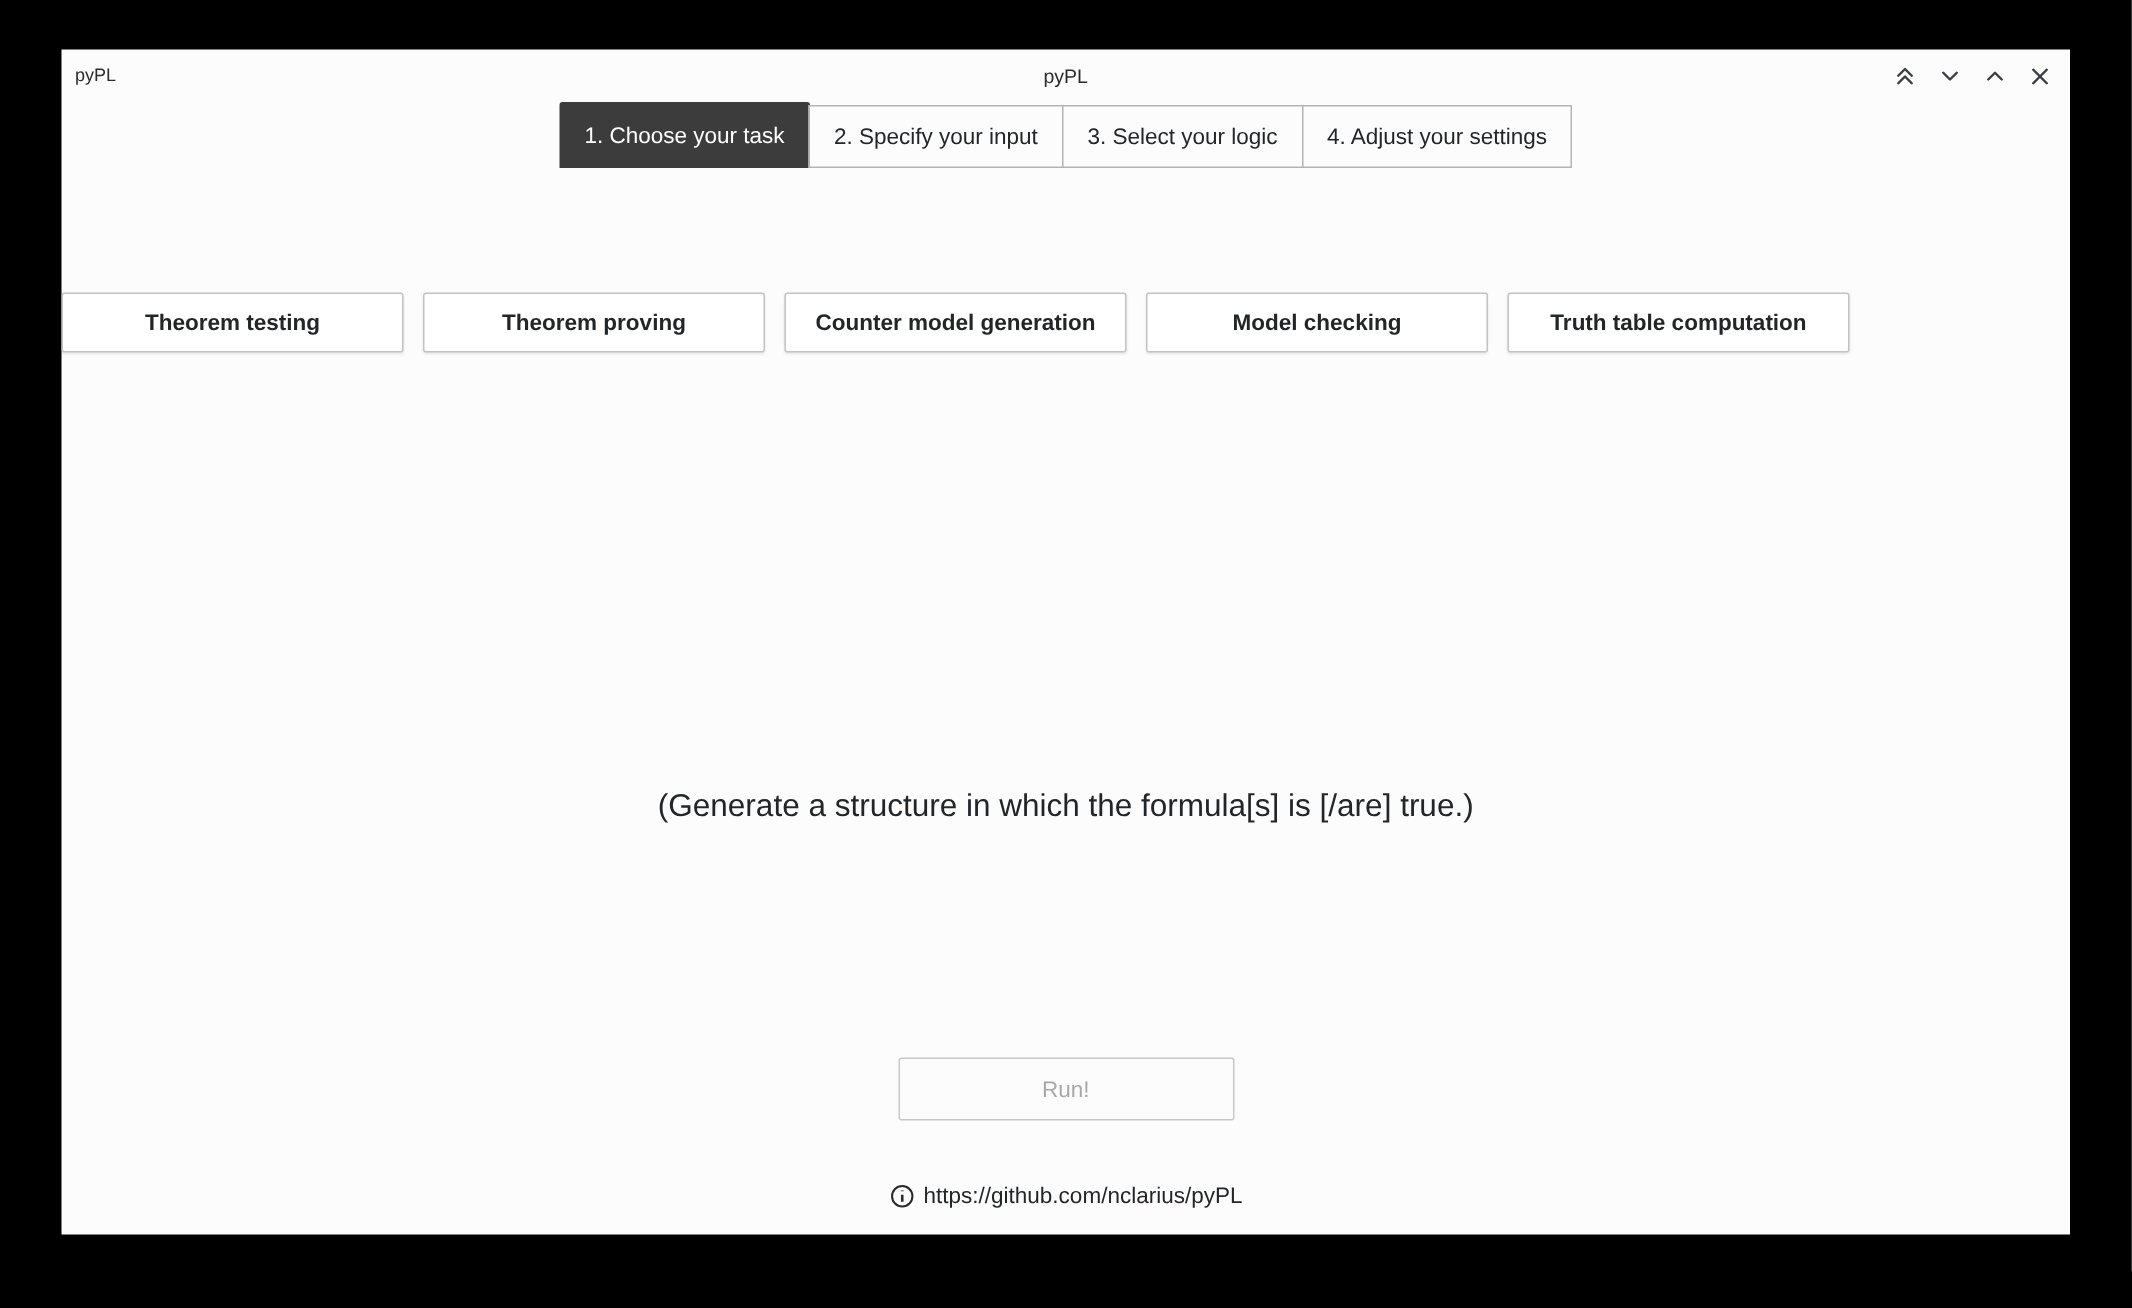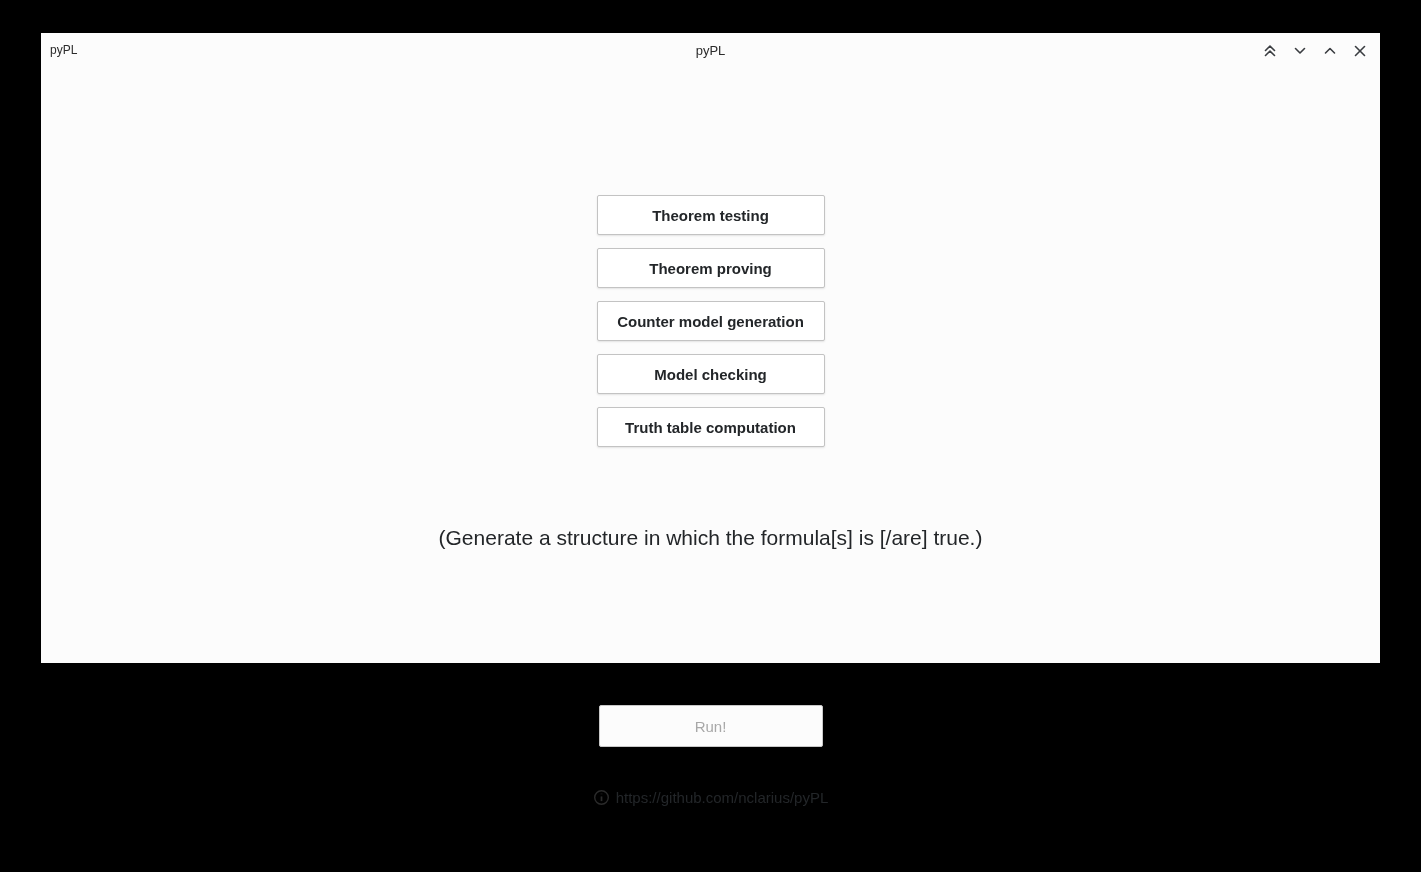--- a/index.html
+++ b/index.html
@@ -1,20 +1,20 @@
 <!DOCTYPE html>
 <html><head>
 <meta charset="utf-8">
 <style>
   * { margin: 0; padding: 0; box-sizing: border-box; }
   html, body { width: 1421px; height: 872px; background: #000; overflow: hidden; }
   body { font-family: "Liberation Sans", "DejaVu Sans", sans-serif; color: #232629; }
 
   .window {
-    position: absolute; left: 41px; top: 33px; width: 1339px; height: 630px;
+    position: absolute; left: 41px; top: 33px; width: 1339px; height: 790px;
     background: #fcfcfc;
   }
 
   
   .titlebar { position: absolute; top: 0; left: 0; right: 0; height: 34px; }
   .titlebar-app { position: absolute; left: 9px; top: 10px; font-size: 12px; color: #2b2b2b; }
   .titlebar-title { position: absolute; left: 0; right: 0; top: 10px; text-align: center; font-size: 13px; color: #2b2b2b; }
   .titlebar-controls {
     position: absolute; right: 12px; top: 9px; display: flex; gap: 13px; align-items: center;
   }
@@ -37,21 +37,21 @@
     color: #ffffff; border-radius: 2px 2px 0 0;
   }
 
   
   .question {
     position: absolute; top: 108px; left: 0; right: 0; text-align: center;
     font-size: 15px; font-weight: 700;
   }
   .task-buttons {
     position: absolute; top: 162px; left: 0; right: 0;
-    display: flex; flex-direction: column; align-items: center; gap: 13px;
+    display: flex; flex-direction: row; align-items: center; gap: 13px;
   }
   .task-button {
     width: 228px; height: 40px; display: flex; align-items: center; justify-content: center;
     font-size: 15px; font-weight: 700; background: #ffffff;
     border: 1px solid #c3c3c3; border-radius: 2px; cursor: pointer; color: #232629;
     box-shadow: 0 1px 2px rgba(0,0,0,0.10);
   }
   .task-button.selected {
     background: #3c3c3c; border-color: #343434; color: #ffffff;
   }
@@ -101,20 +101,26 @@
       </span>
       <span class="win-btn">
         <svg width="16" height="16" viewBox="0 0 16 16">
             <line x1="3.5" y1="3.5" x2="12.5" y2="12.5"></line>
             <line x1="12.5" y1="3.5" x2="3.5" y2="12.5"></line>
           </svg>
       </span>
     </div>
   </div>
 
+  <div class="tabbar">
+    <div class="tab selected">1. Choose your task</div>
+    <div class="tab">2. Specify your input</div>
+    <div class="tab">3. Select your logic</div>
+    <div class="tab">4. Adjust your settings</div>
+  </div>
 
 
   <div class="task-buttons">
     <div class="task-button">Theorem testing</div>
     <div class="task-button">Theorem proving</div>
     <div class="task-button">Counter model generation</div>
     <div class="task-button">Model checking</div>
     <div class="task-button">Truth table computation</div>
   </div>
 

